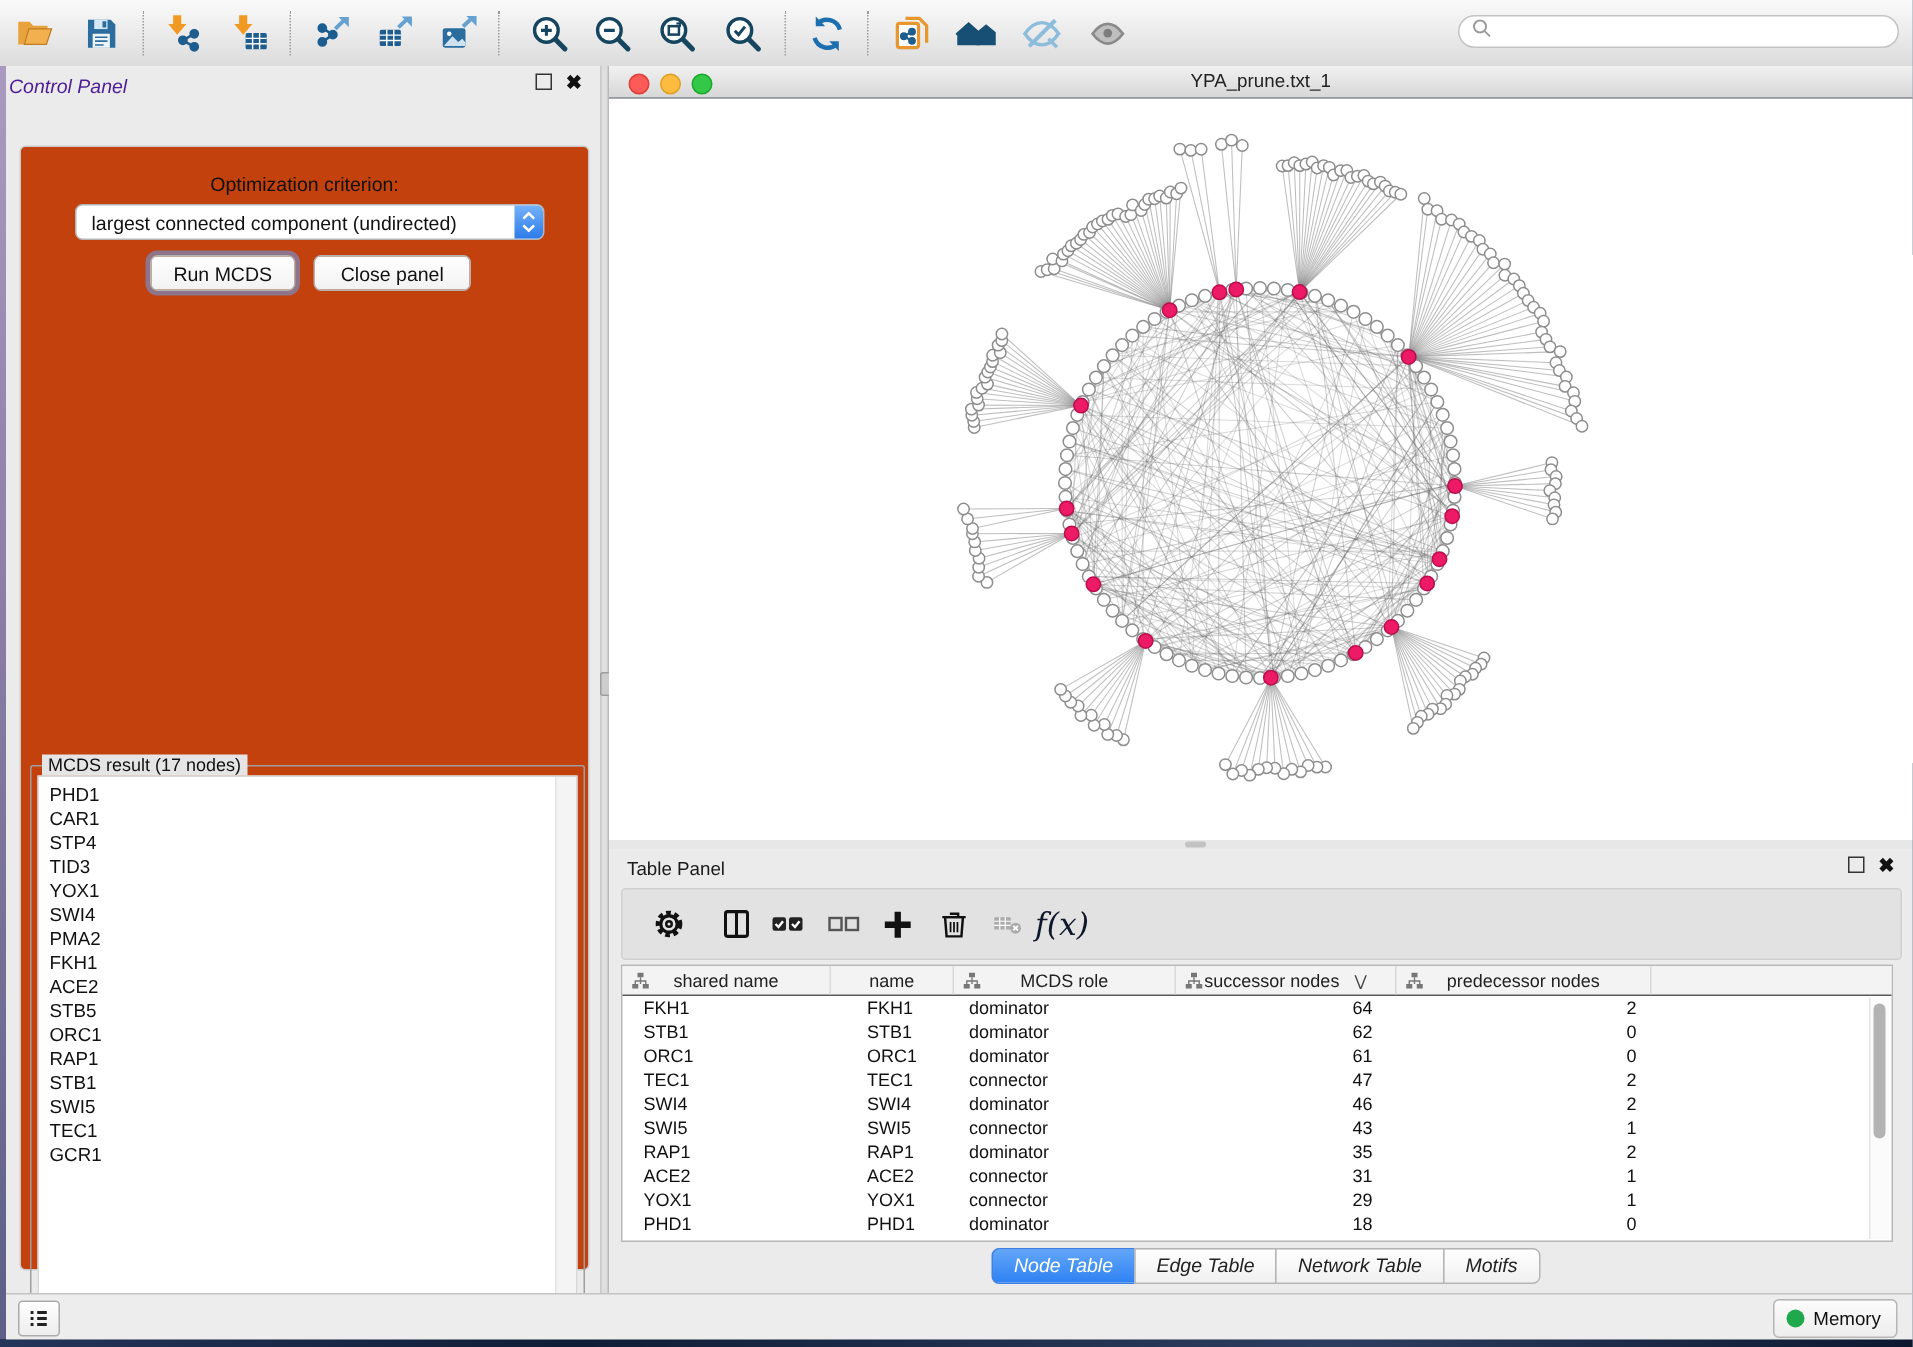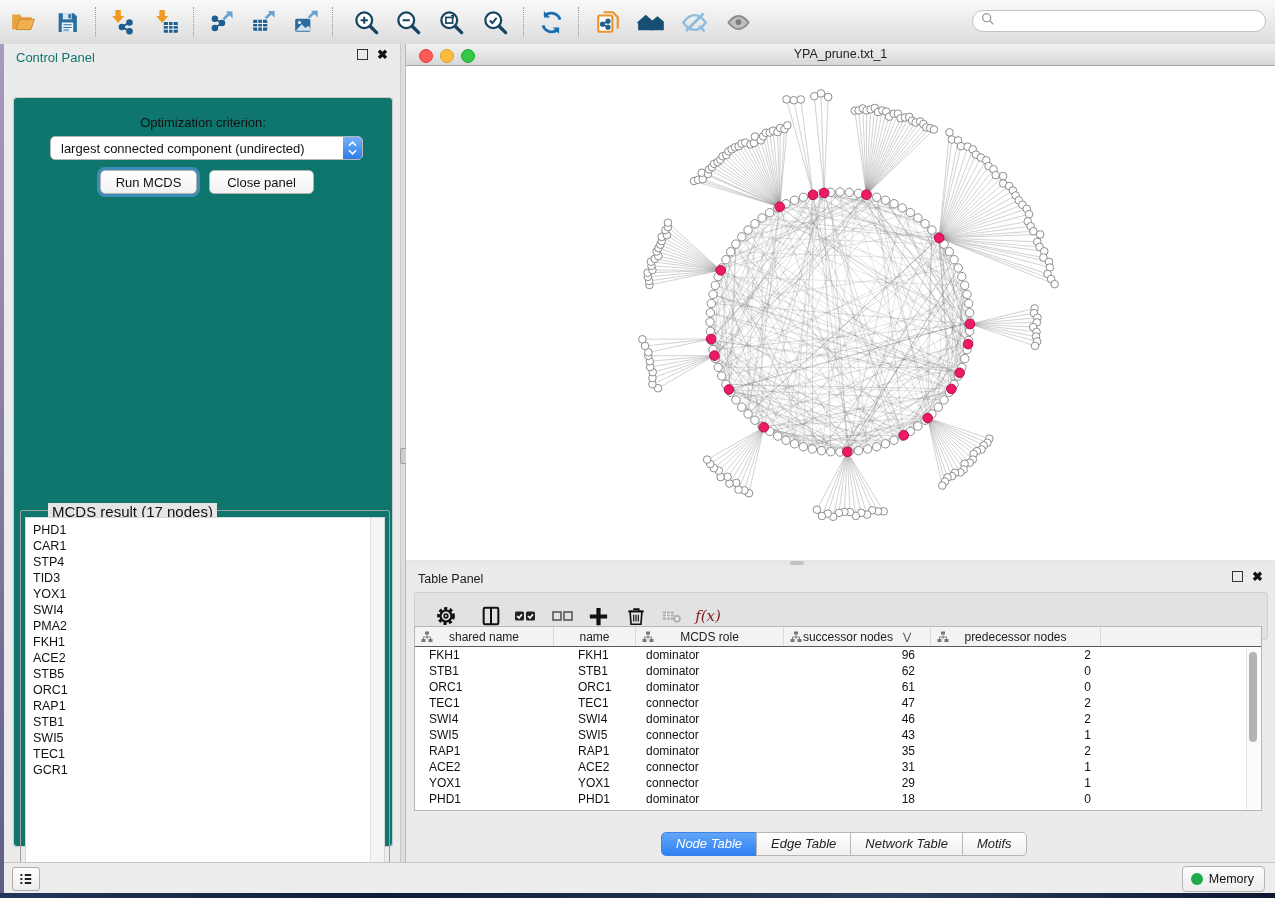--- a/index.html
+++ b/index.html
@@ -17,65 +17,65 @@
   .tbtn{position:absolute;top:4px;width:36px;height:36px;display:flex;align-items:center;justify-content:center;}
   .tsep{position:absolute;top:7px;height:30px;width:0;border-left:1px dotted #9b9b9b;}
   #search-box{position:absolute;left:972px;top:10px;width:294px;height:22px;background:#fff;
     border:1px solid #c3c3c3;border-radius:11px;display:flex;align-items:center;padding-left:8px;box-sizing:border-box;}
   #search-box input{border:none;outline:none;font-size:12px;width:240px;background:transparent;font-family:"Liberation Sans",sans-serif;}
   
   #left-strip{left:0;top:44px;width:4px;height:849px;background:linear-gradient(180deg,#a99ac0,#8d7fa6 40%,#5d5f86);}
   #bottom-strip{left:0;top:893px;width:1275px;height:5px;background:linear-gradient(90deg,#23355a,#101d36 30%,#2c3e60 70%,#0d1830);}
   
   #control-panel{left:4px;top:44px;width:396px;height:818px;background:#ebebeb;}
-  #cp-title{position:absolute;left:12px;top:6px;font-size:13px;color:#0f766e;}
+  #cp-title{position:absolute;left:2px;top:6px;font-size:13px;color:#4c1d95;font-style:italic;}
   .panel-icons{position:absolute;top:5px;display:flex;gap:9px;align-items:center;}
   .float-ic{width:11px;height:11px;border:1.6px solid #333;box-sizing:border-box;display:inline-block;}
   .close-ic{font-size:13px;font-weight:bold;color:#111;line-height:11px;}
   .segtabs{position:absolute;display:flex;}
   .segtab{height:22px;line-height:22px;padding:0 14px;font-size:13px;color:#222;
     background:linear-gradient(180deg,#ffffff,#f0f0f0);border:1px solid #b6b6b6;margin-left:-1px;white-space:nowrap;}
   .segtab.first{border-radius:5px 0 0 5px;margin-left:0;}
   .segtab.last{border-radius:0 5px 5px 0;}
   .segtab.sel{background:linear-gradient(180deg,#62a6f8,#2f81f3);color:#fff;border-color:#3c82e8;}
-  #cp-inner{left:9px;top:53px;width:378px;height:748px;background:#0f766e;border:1px solid #cbcbcb;border-radius:4px;}
+  #cp-inner{left:9px;top:53px;width:378px;height:748px;background:#c2410c;border:1px solid #cbcbcb;border-radius:4px;}
   #opt-label{position:absolute;left:0;top:17px;width:100%;text-align:center;font-size:13px;color:#111;}
   #opt-select{position:absolute;left:36px;top:38px;width:313px;height:24px;background:#fff;border:1px solid #b5b5b5;
     border-radius:5px;box-sizing:border-box;display:flex;align-items:center;}
   #opt-select .val{font-size:13px;color:#111;padding-left:10px;flex:1;white-space:nowrap;}
   #opt-stepper{width:19px;height:22px;border-radius:0 4px 4px 0;background:linear-gradient(180deg,#74b1fa,#2d7ce9);
     display:flex;flex-direction:column;align-items:center;justify-content:center;gap:2px;}
   .btn{position:absolute;height:24px;background:linear-gradient(180deg,#ffffff,#f2f2f2);border:1px solid #b3b3b3;
     border-radius:5px;font-size:13px;color:#111;display:flex;align-items:center;justify-content:center;box-sizing:border-box;}
   #run-btn{left:86px;top:72px;width:97px;box-shadow:0 0 0 3px rgba(100,160,245,0.55);}
   #closepanel-btn{left:195px;top:72px;width:105px;}
   #mcds-box{position:absolute;left:6px;top:412px;width:368px;height:374px;border:1px solid #9f9f9f;border-radius:2px;}
-  #mcds-legend{position:absolute;left:7px;top:-8px;background:#e5e5e5;padding:0 4px;font-size:15px;color:#111;margin-left:20px;}
+  #mcds-legend{position:absolute;left:7px;top:-8px;background:#e5e5e5;padding:0 4px;font-size:12px;color:#111;}
   #mcds-listwrap{position:absolute;left:4px;top:6px;right:4px;bottom:4px;background:#fff;border:1px solid #d7d7d7;}
   #mcds-scroll{position:absolute;top:0;right:0;width:13px;height:100%;background:#f4f4f4;border-left:1px solid #e2e2e2;}
   #mcds-list{list-style:none;margin:0;padding:4px 0 0 7px;}
   #mcds-list li{font-size:12.5px;line-height:16px;color:#111;}
   
   #v-splitter{left:400px;top:44px;width:6px;height:818px;background:#dedede;border-left:1px solid #c8c8c8;border-right:1px solid #b9b9b9;box-sizing:border-box;}
   #v-handle{position:absolute;left:-1px;top:404px;width:6px;height:14px;background:#cdcdcd;border:1px solid #9e9e9e;border-radius:2px;}
   #h-splitter{left:406px;top:560px;width:869px;height:6px;background:#e7e7e7;}
   #h-handle{position:absolute;left:384px;top:1px;width:14px;height:4px;background:#c2c2c2;border-radius:2px;}
   
   #net-titlebar{left:406px;top:44px;width:869px;height:22px;background:linear-gradient(180deg,#f1f1f1,#d7d7d7);
     border-bottom:1px solid #a9a9a9;box-sizing:border-box;}
   .light{position:absolute;top:5px;width:12px;height:12px;border-radius:50%;}
   #net-title{position:absolute;left:0;top:3px;width:100%;text-align:center;font-size:12.5px;color:#222;}
   #net-canvas{left:406px;top:66px;width:869px;height:494px;background:#ffffff;}
   
   #table-panel{left:406px;top:566px;width:869px;height:296px;background:#ebebeb;}
   #tp-title{position:absolute;left:12px;top:6px;font-size:12.5px;color:#1a1a1a;}
   #tp-toolbar{position:absolute;left:8px;top:26px;width:852px;height:46px;background:#e2e2e2;border:1px solid #d0d0d0;border-radius:3px;}
   .tpbtn{position:absolute;top:8px;width:30px;height:30px;display:flex;align-items:center;justify-content:center;}
-  #fx-label{font-size:15px;color:#7f1d1d;font-family:"DejaVu Serif",serif;font-style:italic;}
-  #data-table{position:absolute;left:8px;top:60px;width:848px;height:185px;background:#fff;border:1px solid #b7b7b7;box-sizing:border-box;}
+  #fx-label{font-size:21px;color:#0f172a;font-family:"DejaVu Serif",serif;font-style:italic;}
+  #data-table{position:absolute;left:8px;top:77px;width:848px;height:185px;background:#fff;border:1px solid #b7b7b7;box-sizing:border-box;}
   .trow{display:grid;grid-template-columns:139px 82px 148px 147px 170px 1fr;}
   #tbl-head{height:20px;background:#f3f3f3;border-bottom:1px solid #5a5a5a;box-sizing:border-box;}
   #tbl-head .hcell{position:relative;display:flex;align-items:center;justify-content:center;
     border-right:1px solid #d9d9d9;font-size:12px;color:#222;overflow:hidden;}
   #tbl-head .hcell .hico{position:absolute;left:6px;top:4px;}
   #tbl-head .hcell .sort{margin-left:10px;font-size:10px;color:#444;}
   #tbl-body .trow{height:16px;}
   #tbl-body .cell{font-size:12px;color:#111;line-height:16px;white-space:nowrap;overflow:hidden;}
   .cell.c0{padding-left:14px;}
   .cell.c1{padding-left:24px;}
@@ -1155,21 +1155,21 @@
           </svg>
           <span>predecessor nodes</span>
         </div>
         <div class="hcell" style="border-right: none;"></div>
       </div>
     <div id="tbl-body">
         <div class="trow">
           <div class="cell c0">FKH1</div>
           <div class="cell c1">FKH1</div>
           <div class="cell c2">dominator</div>
-          <div class="cell c3">96</div>
+          <div class="cell c3">64</div>
           <div class="cell c4">2</div>
           <div class="cell"></div>
         </div>
         <div class="trow">
           <div class="cell c0">STB1</div>
           <div class="cell c1">STB1</div>
           <div class="cell c2">dominator</div>
           <div class="cell c3">62</div>
           <div class="cell c4">0</div>
           <div class="cell"></div>

